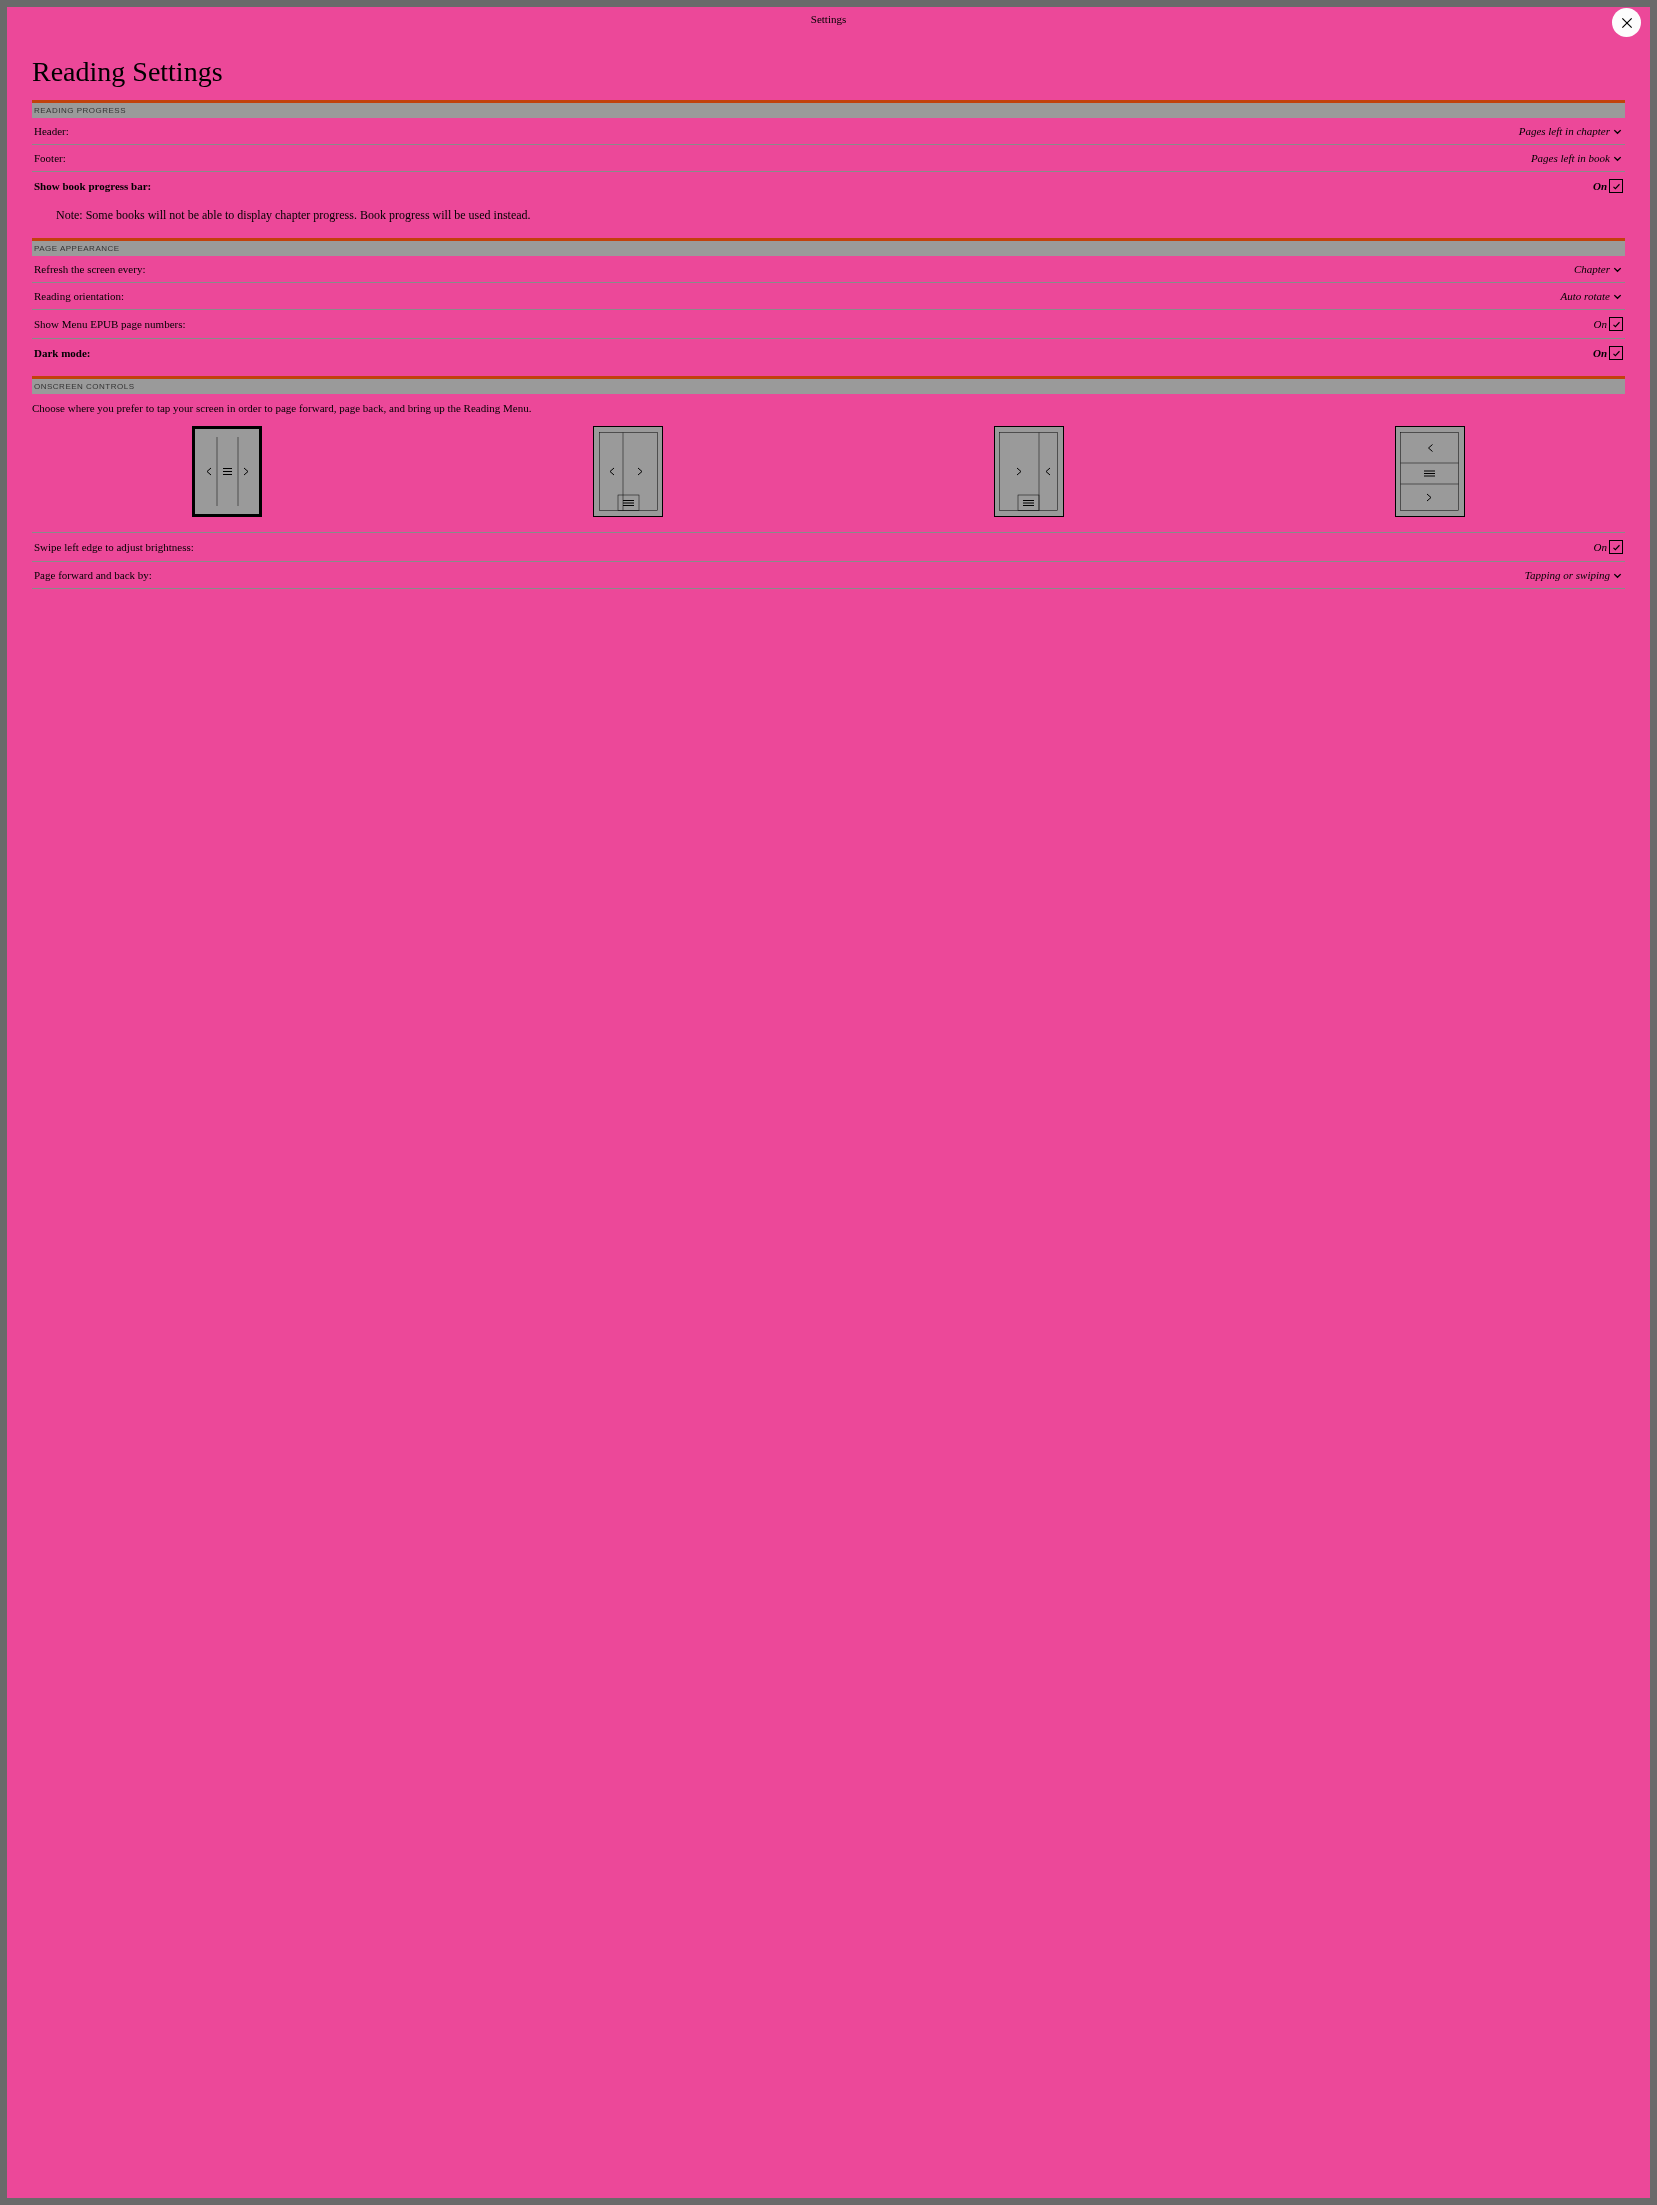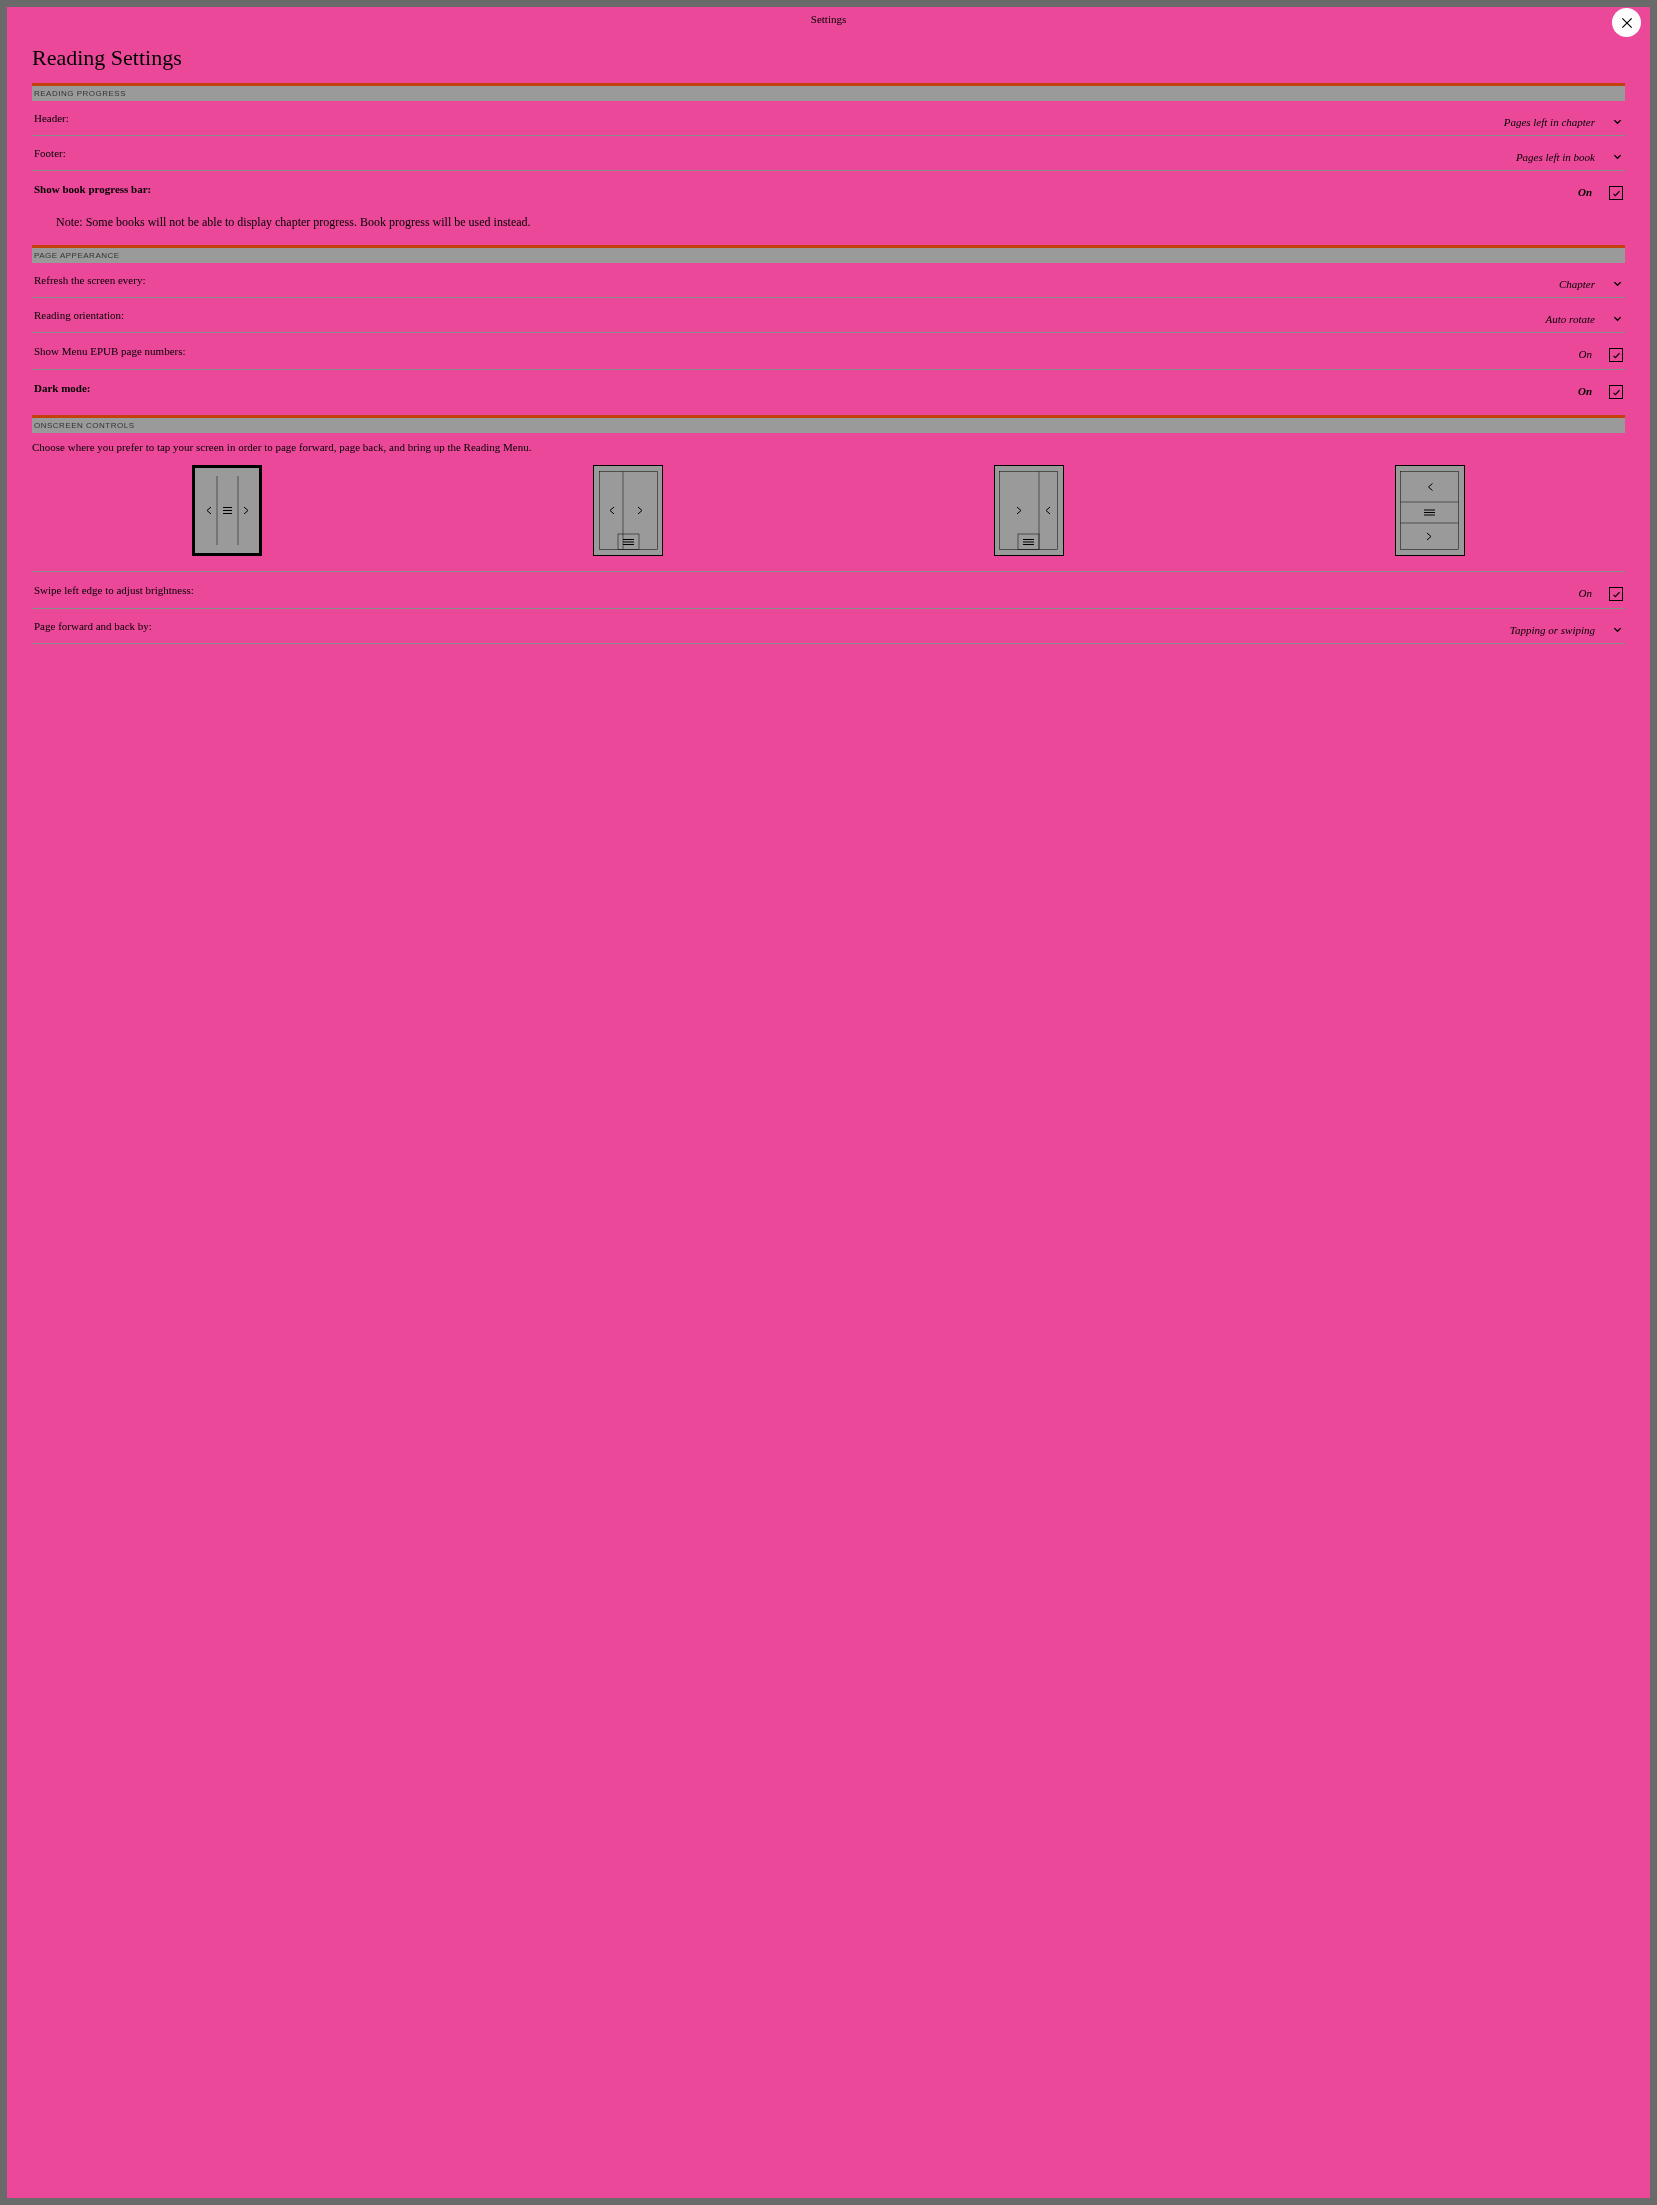--- a/index.html
+++ b/index.html
@@ -33,25 +33,25 @@
     border-radius: 50%;
     background: #fdfdfd;
     display: flex;
     align-items: center;
     justify-content: center;
     cursor: pointer;
   }
   .close-btn svg { width: 14px; height: 14px; stroke: #000; stroke-width: 2; }
   .content { padding: 9px 25px 20px 25px; }
   .page-title {
-    font-size: 22px;
+    font-size: 28px;
     font-weight: normal;
     color: #000;
     margin-bottom: 12px;
-    margin-top: 7px;
+    margin-top: 18px;
   }
   .section-head {
     border-top: 3px solid #c2410c;
     background: #9a9a9a;
     padding: 3px 2px;
     font-family: Arial, Helvetica, sans-serif;
     font-size: 8px;
     letter-spacing: 0.5px;
     color: #333;
   }
@@ -61,23 +61,22 @@
     justify-content: space-between;
     padding: 7px 2px;
     border-bottom: 0.5px solid #8a8a8a;
     font-size: 11px;
     color: #000;
   }
   .row.last-in-block { border-bottom: none; font-weight: bold; }
   .row-label { }
   .row-right {
     display: flex;
-    align-items: flex-start;
-    gap: 17px;
-    margin-top: 8px;
+    align-items: center;
+    gap: 2px;
   }
   .row-value {
     font-style: italic;
     font-size: 11px;
   }
   .chev { width: 11px; height: 11px; }
   .chev svg { width: 100%; height: 100%; stroke: #000; stroke-width: 3; fill: none; }
   .checkbox {
     width: 14px; height: 14px;
     border: 1px solid #000;

